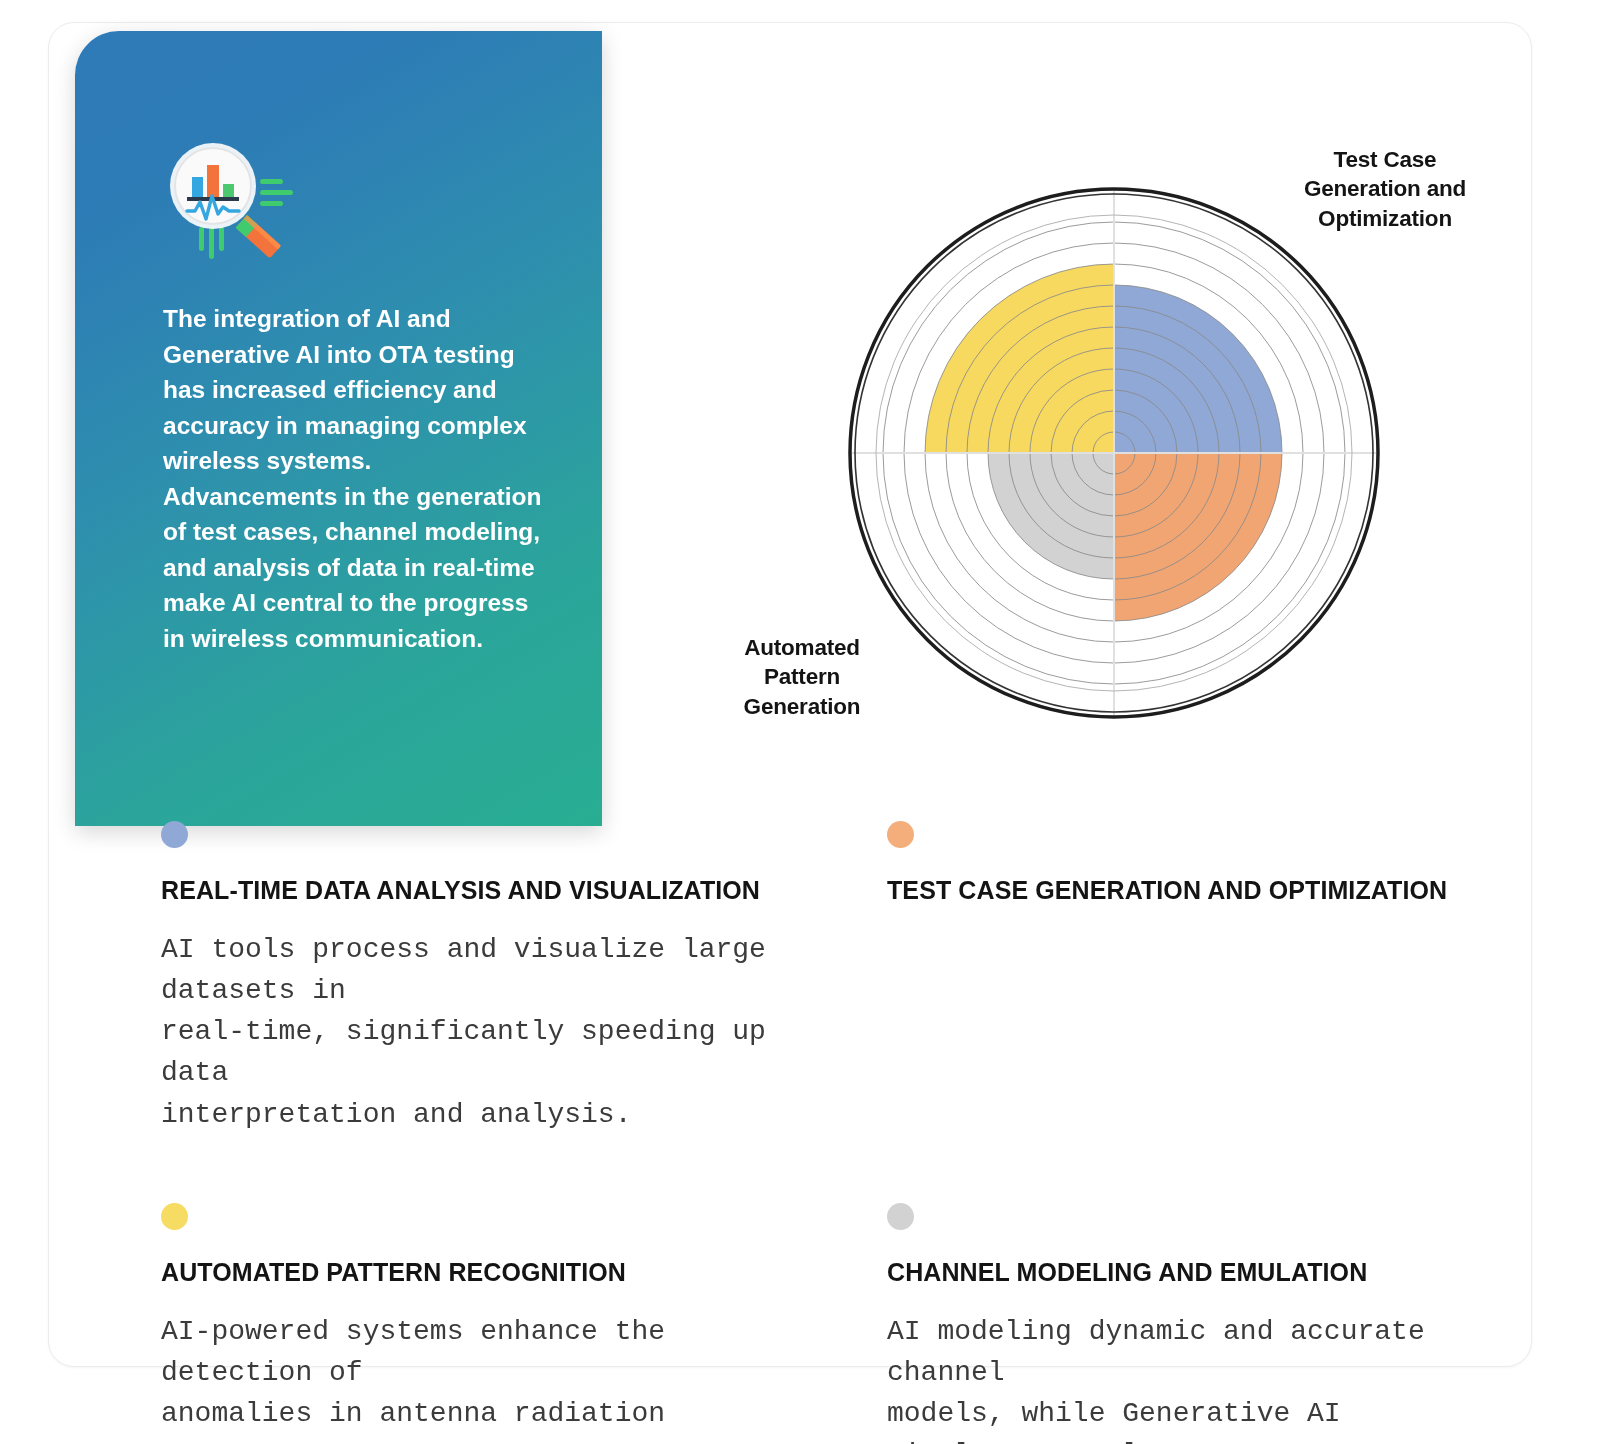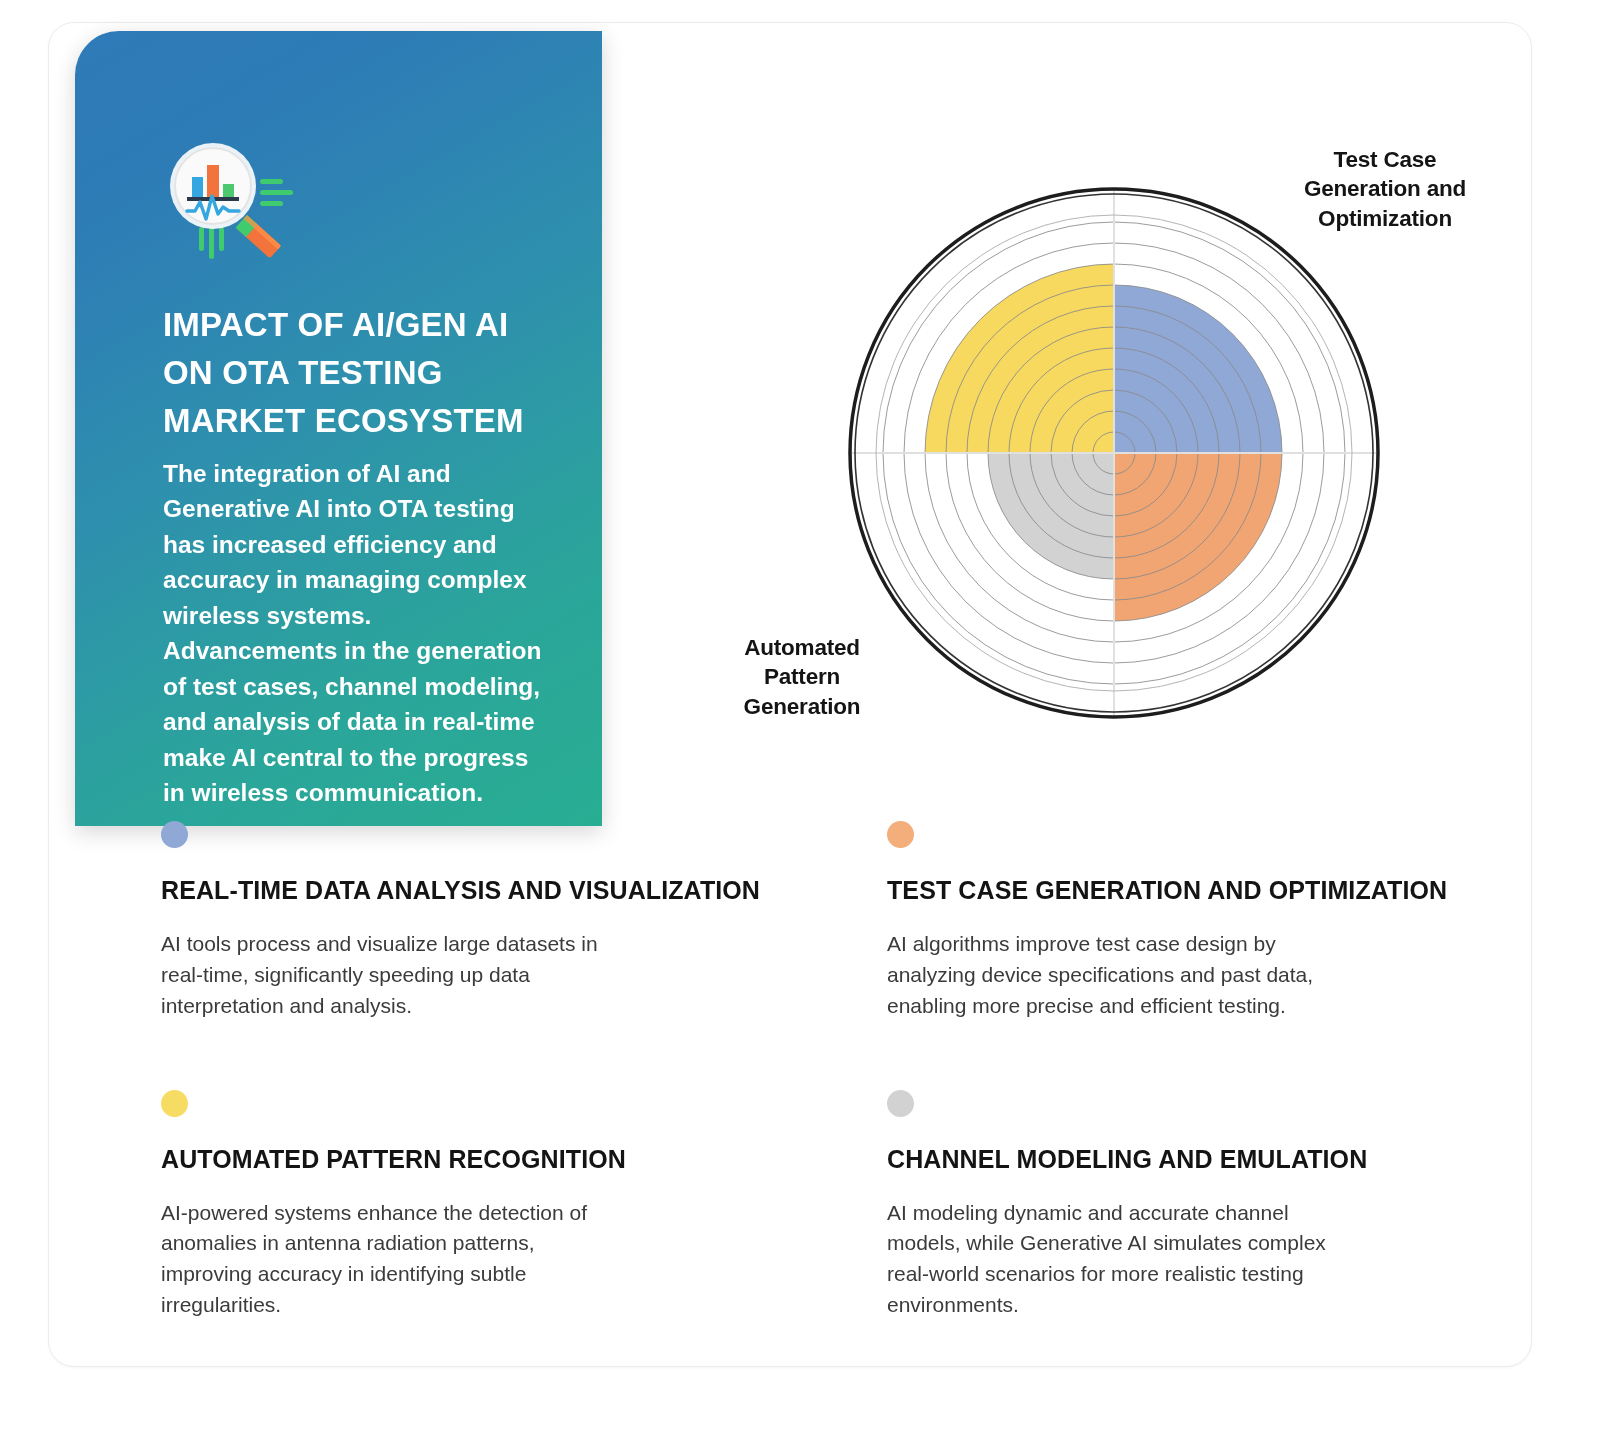--- a/index.html
+++ b/index.html
@@ -123,25 +123,26 @@
   }
   .legend-title {
     font-size: 25px;
     font-weight: 700;
     color: #141414;
     letter-spacing: 0.1px;
     margin-bottom: 24px;
     text-transform: uppercase;
   }
   .legend-desc {
-    font-size: 21px;
+    font-size: 28px;
     line-height: 1.47;
     color: #3b3b3b;
     white-space: pre-line;
     max-width: 610px;
+    font-family: Liberation Mono, monospace;
   }
 </style>
 </head>
 <body>
 
 <div id="root">
 
   <div class="panel">
 
     <div class="hero">
@@ -173,23 +174,20 @@
 
             <rect x="29" y="36" width="11" height="21" fill="#35A7E0"></rect>
             <rect x="44" y="24" width="12" height="33" fill="#F2733B"></rect>
             <rect x="60" y="43" width="11" height="14" fill="#4CC96F"></rect>
             <rect x="24" y="56" width="52" height="4" fill="#2B3A4A"></rect>
 
             <polyline points="24,70 32,70 37,61 43,78 49,55 55,73 60,66 66,70 76,70" fill="none" stroke="#35A7E0" stroke-width="3.4" stroke-linecap="round" stroke-linejoin="round"></polyline>
           </svg>
         </div>
 
-        <div class="hero-title">IMPACT OF AI/GEN AI
-ON OTA TESTING
-MARKET ECOSYSTEM</div>
         <div class="hero-body">The integration of AI and
 Generative AI into OTA testing
 has increased efficiency and
 accuracy in managing complex
 wireless systems.
 Advancements in the generation
 of test cases, channel modeling,
 and analysis of data in real-time
 make AI central to the progress
 in wireless communication.</div>
@@ -235,23 +233,20 @@
         <div class="legend-dot" style="background:#8FA8D6"></div>
         <div class="legend-title">REAL-TIME DATA ANALYSIS AND VISUALIZATION</div>
         <div class="legend-desc">AI tools process and visualize large datasets in
 real-time, significantly speeding up data
 interpretation and analysis.</div>
       </div>
 
       <div class="legend-item">
         <div class="legend-dot" style="background:#F4AE7C"></div>
         <div class="legend-title">TEST CASE GENERATION AND OPTIMIZATION</div>
-        <div class="legend-desc">AI algorithms improve test case design by
-analyzing device specifications and past data,
-enabling more precise and efficient testing.</div>
       </div>
 
       <div class="legend-item">
         <div class="legend-dot" style="background:#F7DC63"></div>
         <div class="legend-title">AUTOMATED PATTERN RECOGNITION</div>
         <div class="legend-desc">AI-powered systems enhance the detection of
 anomalies in antenna radiation patterns,
 improving accuracy in identifying subtle
 irregularities.</div>
       </div>

